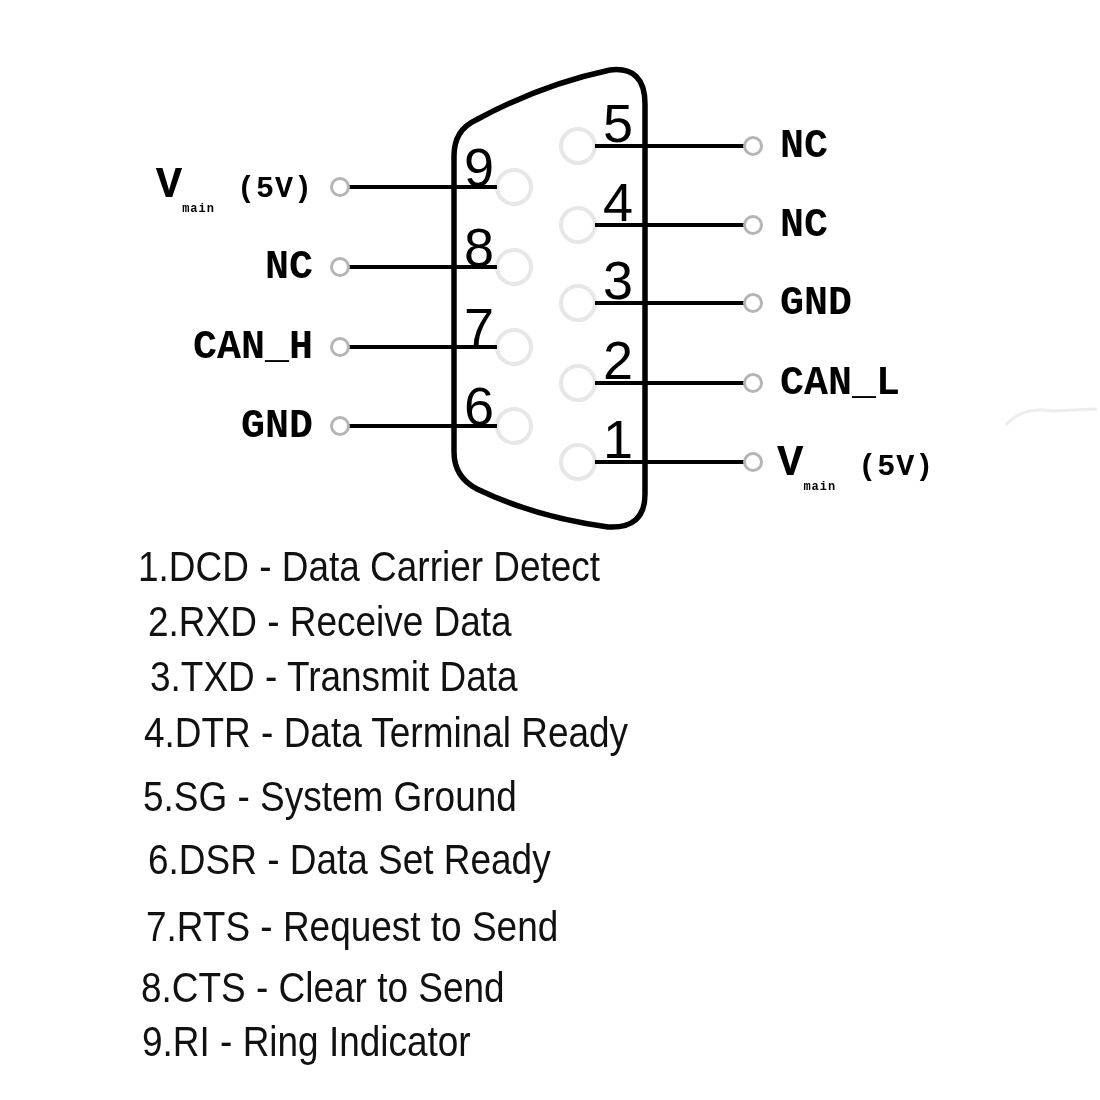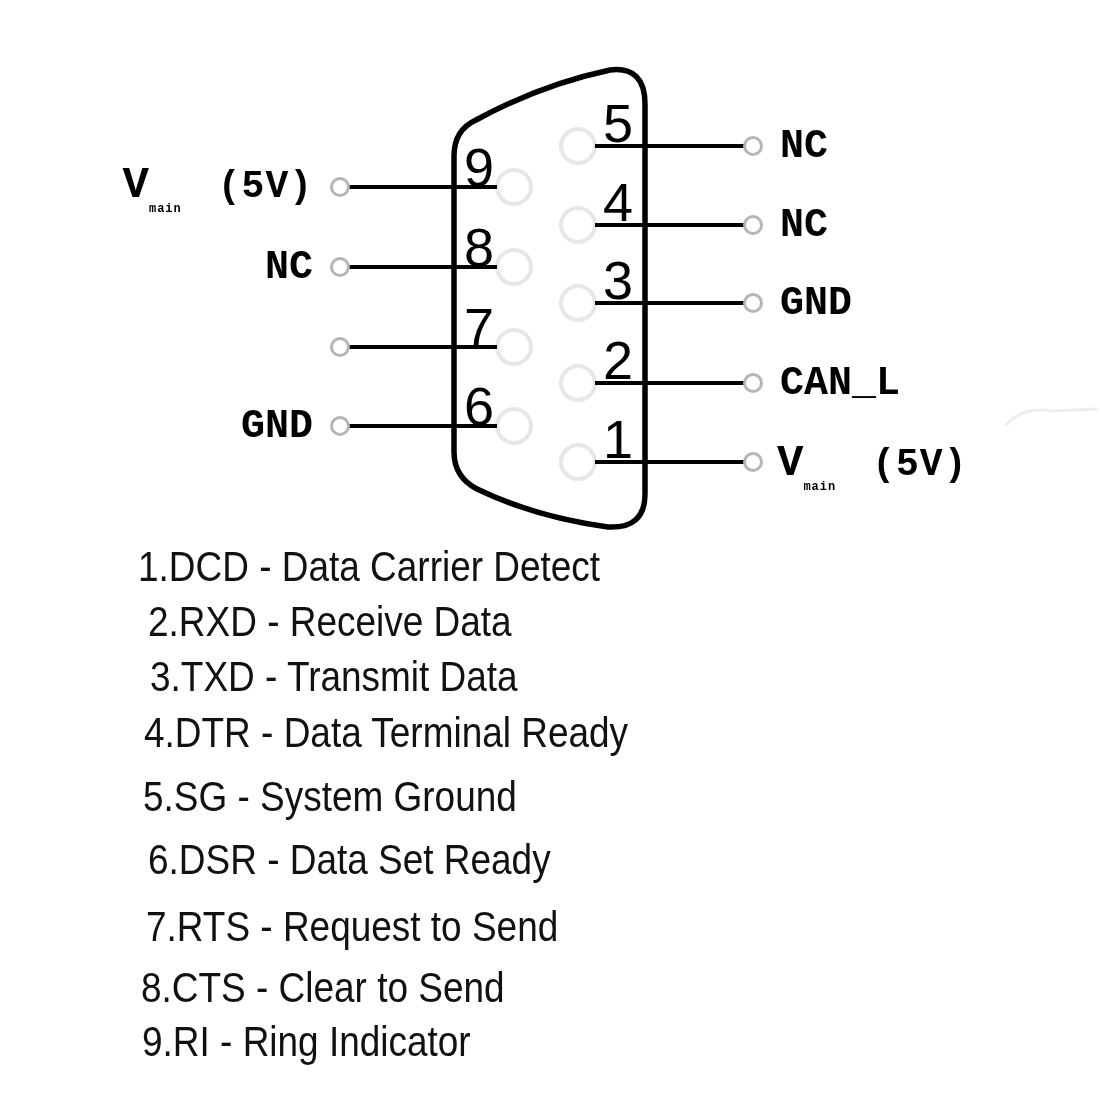--- a/index.html
+++ b/index.html
@@ -18,21 +18,21 @@
     font-weight:bold;font-size:40px;line-height:42px;color:var(--ink,#000);
     white-space:nowrap;
   }
   .anchor-right{right:787px;text-align:right;}
   .v-label{
     position:absolute;font-family:"Liberation Mono","DejaVu Sans Mono",monospace;
     font-weight:bold;color:var(--ink,#000);white-space:nowrap;
   }
   .v-base{font-size:44px;line-height:44px;}
   .v-sub{font-size:12px;position:relative;top:15px;letter-spacing:1px;}
-  .v-suffix{font-size:38px;margin-left:36px;letter-spacing:1px;}
+  .v-suffix{font-size:30px;margin-left:22px;letter-spacing:1px;}
   .legend-line{
     position:absolute;font-size:42px;line-height:50px;color:var(--legend,#111);
     transform:scaleX(0.88);transform-origin:left top;white-space:nowrap;
   }
 </style>
 </head>
 <body>
 
 <div class="canvas" style="--ink: #000000; --legend: #111111; --bg: #ffffff;">
 
@@ -96,20 +96,21 @@
   <div class="pin-num" style="left:600px;top:96px;">5</div>
   <div class="pin-num" style="left:600px;top:175px;">4</div>
   <div class="pin-num" style="left:600px;top:253px;">3</div>
   <div class="pin-num" style="left:600px;top:333px;">2</div>
   <div class="pin-num" style="left:600px;top:412px;">1</div>
 
   <div class="v-label anchor-right" style="top:163px;">
     <span class="v-base">V</span><span class="v-sub">main</span><span class="v-suffix">(5V)</span>
   </div>
   <div class="pin-label anchor-right" style="top:247px;">NC</div>
+  <div class="pin-label anchor-right" style="top:327px;">CAN_H</div>
   <div class="pin-label anchor-right" style="top:406px;">GND</div>
 
   <div class="pin-label" style="left:780px;top:126px;">NC</div>
   <div class="pin-label" style="left:780px;top:205px;">NC</div>
   <div class="pin-label" style="left:780px;top:283px;">GND</div>
   <div class="pin-label" style="left:780px;top:363px;">CAN_L</div>
   <div class="v-label" style="left:777px;top:441px;">
     <span class="v-base">V</span><span class="v-sub">main</span><span class="v-suffix">(5V)</span>
   </div>
 

